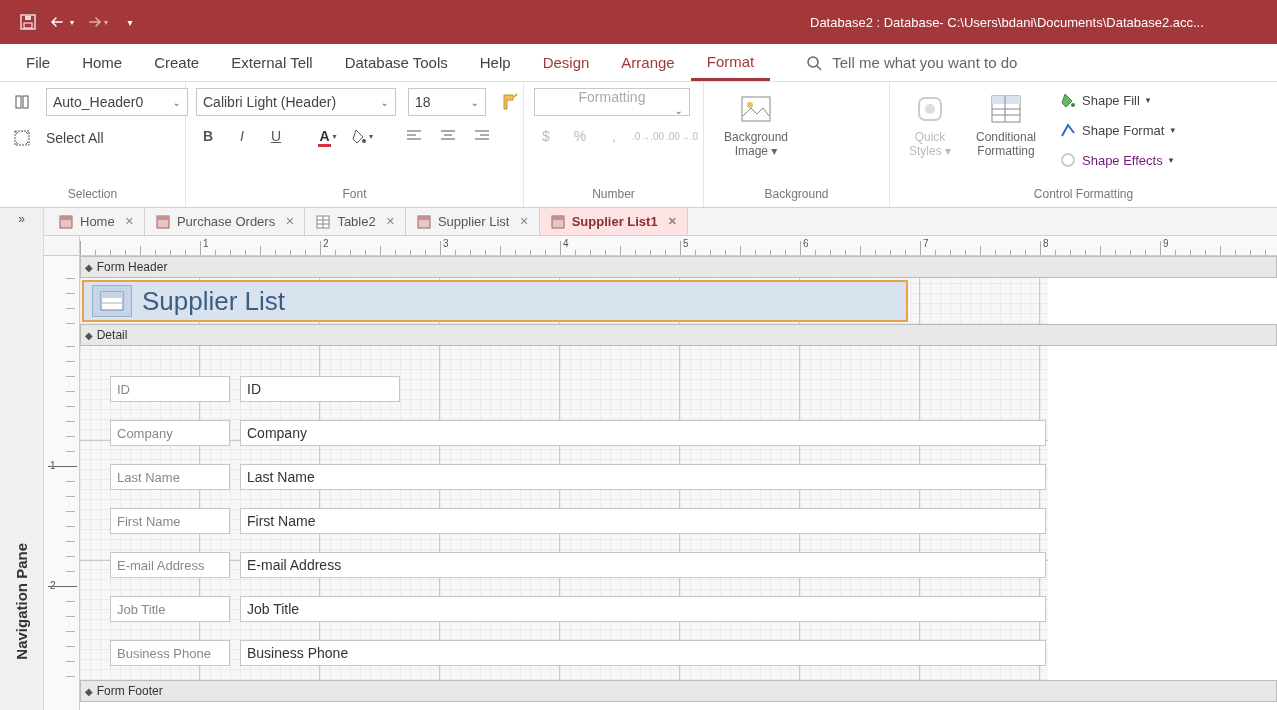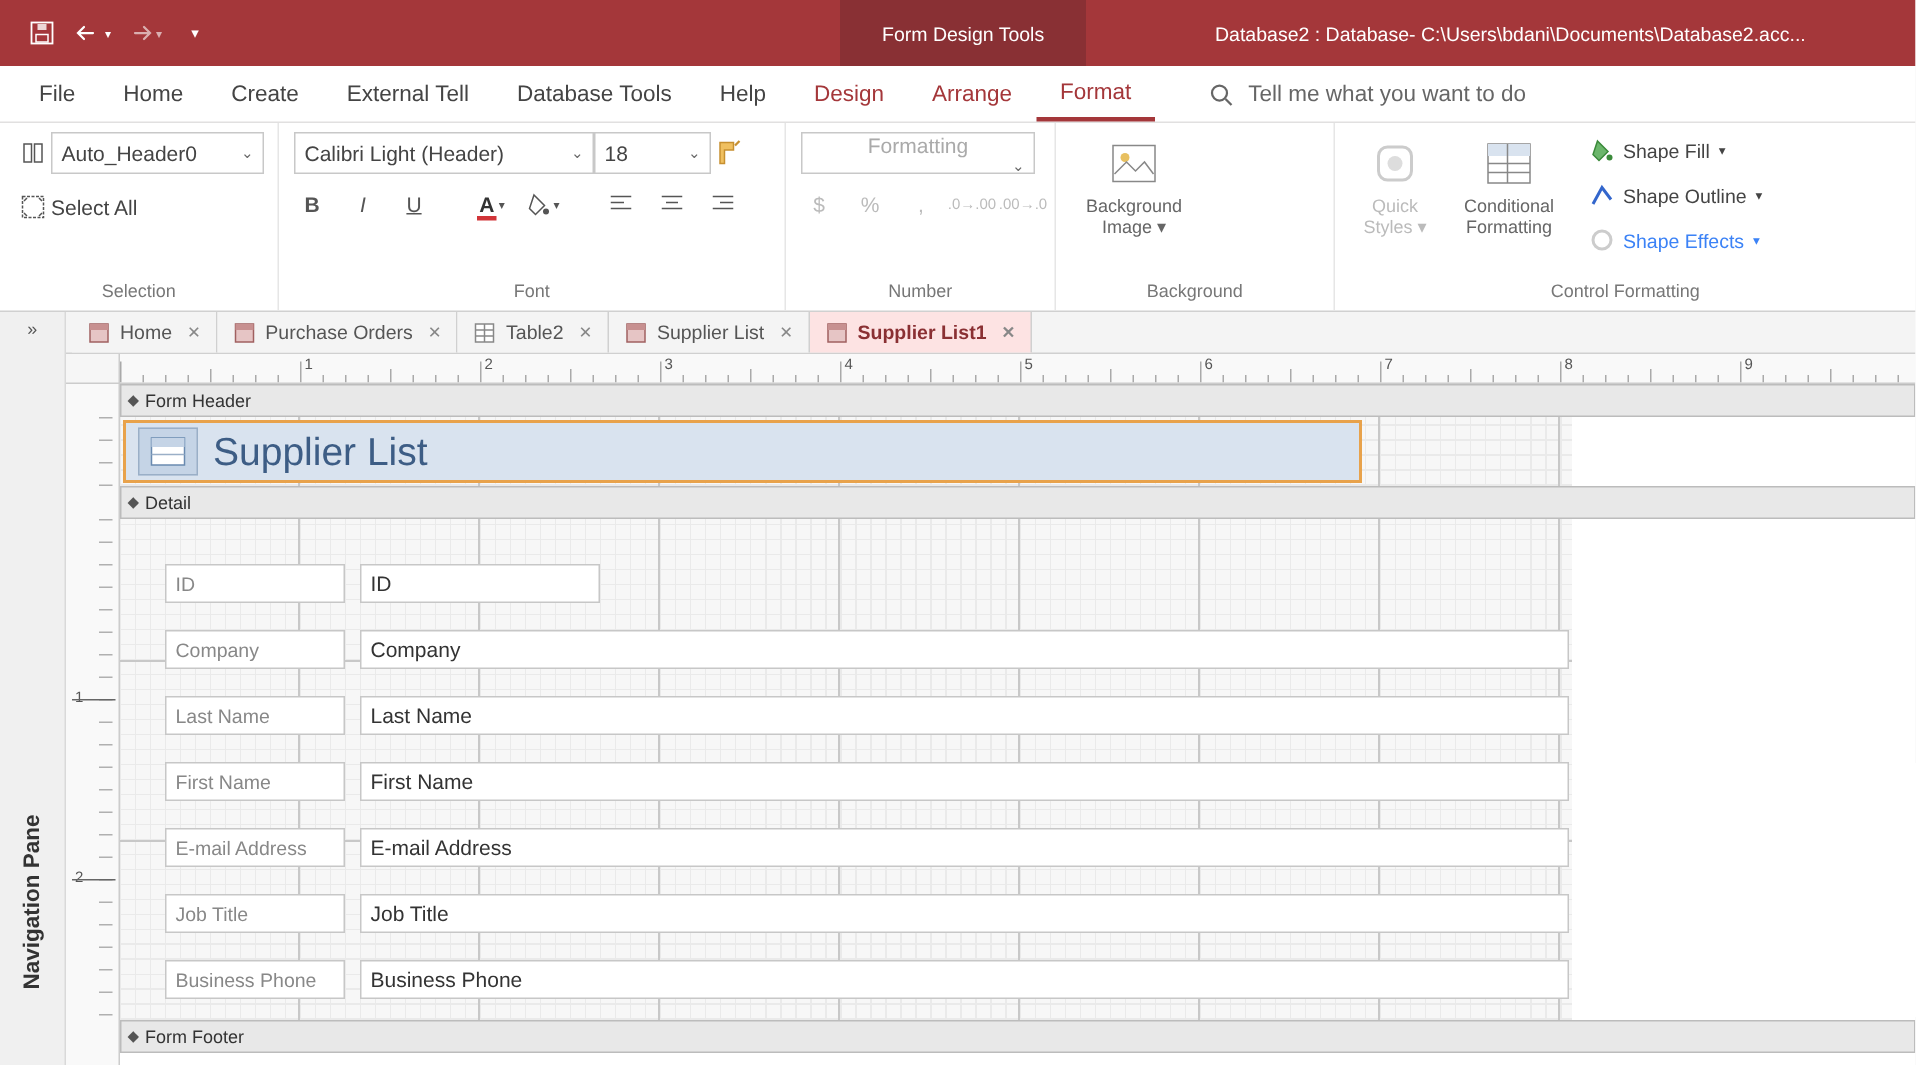--- a/index.html
+++ b/index.html
@@ -28,28 +28,28 @@
 .group-label { text-align:center; font-size:12px; color:#777; padding:2px 0 4px 0; }
 
 .combo { border:1px solid #c8c8c8; background:#fff; height:28px; display:flex; align-items:center; padding:0 6px; font-size:14px; color:#444; }
 .combo .caret { margin-left:auto; font-size:10px; color:#666; }
 .combo.disabled { color:#aaa;flex-direction:column; }
 
 .small-btn { width:24px; height:24px; display:flex; align-items:center; justify-content:center; font-size:14px; color:#555; }
 .small-btn.disabled { color:#bbb; pointer-events:none; }
 
 .stack { display:flex; flex-direction:column; gap:6px; }
-.row { display:flex; align-items:center; gap:0; }
+.row { display:flex; align-items:center; gap:12px; }
 
 .big-btn { display:flex; flex-direction:column; align-items:center; justify-content:center; width:84px; text-align:center; font-size:12px; color:#666; padding:4px; gap:4px;}
 .big-btn.disabled { color:#bbb; }
 .big-icon { width:34px; height:34px; display:flex; align-items:center; justify-content:center; font-size:22px; }
 
 .shape-btn { display:flex; align-items:center; gap:6px; font-size:13px; color:#444; height:24px; }
-.shape-btn.disabled { color:#3b82f6; }
+.shape-btn.disabled { color:#701a75; }
 
 
 .doc-area { display:flex; height:calc(710px - 44px - 38px - 126px); }
 .nav-pane-toggle { width:44px; background:#f0f0f0; border-right:1px solid #d9d9d9; display:flex; flex-direction:column; align-items:center; padding-top:4px;}
 .nav-pane-toggle .expand { font-size:12px; color:#555; }
 .nav-pane-label { writing-mode:vertical-rl; transform:rotate(180deg); font-size:15px; font-weight:bold; color:#333; margin-top:auto; margin-bottom:50px;}
 
 .doc-main { flex:1; display:flex; flex-direction:column; overflow:hidden; background:#fff;}
 .doc-tabs { height:28px; background:#f4f4f4; border-bottom:1px solid #d0d0d0; display:flex; align-items:stretch; padding-left:4px;}
 .doc-tab { display:flex; align-items:center; gap:6px; padding:0 10px; font-size:13px; color:#555; border-right:1px solid #d0d0d0; background:#f4f4f4;}
@@ -106,21 +106,20 @@
       <span style="font-size:8px;margin-left:2px;">▾</span>
     </div>
     <div class="tb-btn" style="opacity:0.6">
       <svg width="18" height="14" viewBox="0 0 18 14">
           <path d="M12 3 L16 7 L12 11 M16 7 H6" fill="none" stroke="#fff" stroke-width="1.5" stroke-linecap="round"></path>
         </svg>
       <span style="font-size:8px;margin-left:2px;">▾</span>
     </div>
     <div class="tb-btn" style="font-size:10px;">▾</div>
   </div>
-  <div class="title-tools">Form Design Tools</div>
   <div class="title-text">Database2 : Database- C:\Users\bdani\Documents\Database2.acc...</div>
 </div>
 
 <div class="ribbon-tabs">
   <div class="ribbon-tab file">File</div>
   <div class="ribbon-tab">Home</div>
   <div class="ribbon-tab">Create</div>
   <div class="ribbon-tab">External Tell</div>
   <div class="ribbon-tab">Database Tools</div>
   <div class="ribbon-tab">Help</div>
@@ -294,21 +293,21 @@
             </span>
           <span>Shape Fill</span>
           <span style="font-size:9px;">▾</span>
         </div>
         <div class="shape-btn">
           <span>
               <svg width="16" height="16" viewBox="0 0 16 16">
                 <path d="M2 14 L8 3 L14 11" fill="none" stroke="#3366cc" stroke-width="2"></path>
               </svg>
             </span>
-          <span>Shape Outline</span>
+          <span>Shape Format</span>
           <span style="font-size:9px;">▾</span>
         </div>
         <div class="shape-btn disabled">
           <span>
               <svg width="16" height="16" viewBox="0 0 16 16">
                 <circle cx="8" cy="8" r="6" fill="none" stroke="#ccc" stroke-width="2"></circle>
               </svg>
             </span>
           <span>Shape Effects</span>
           <span style="font-size:9px;">▾</span>

